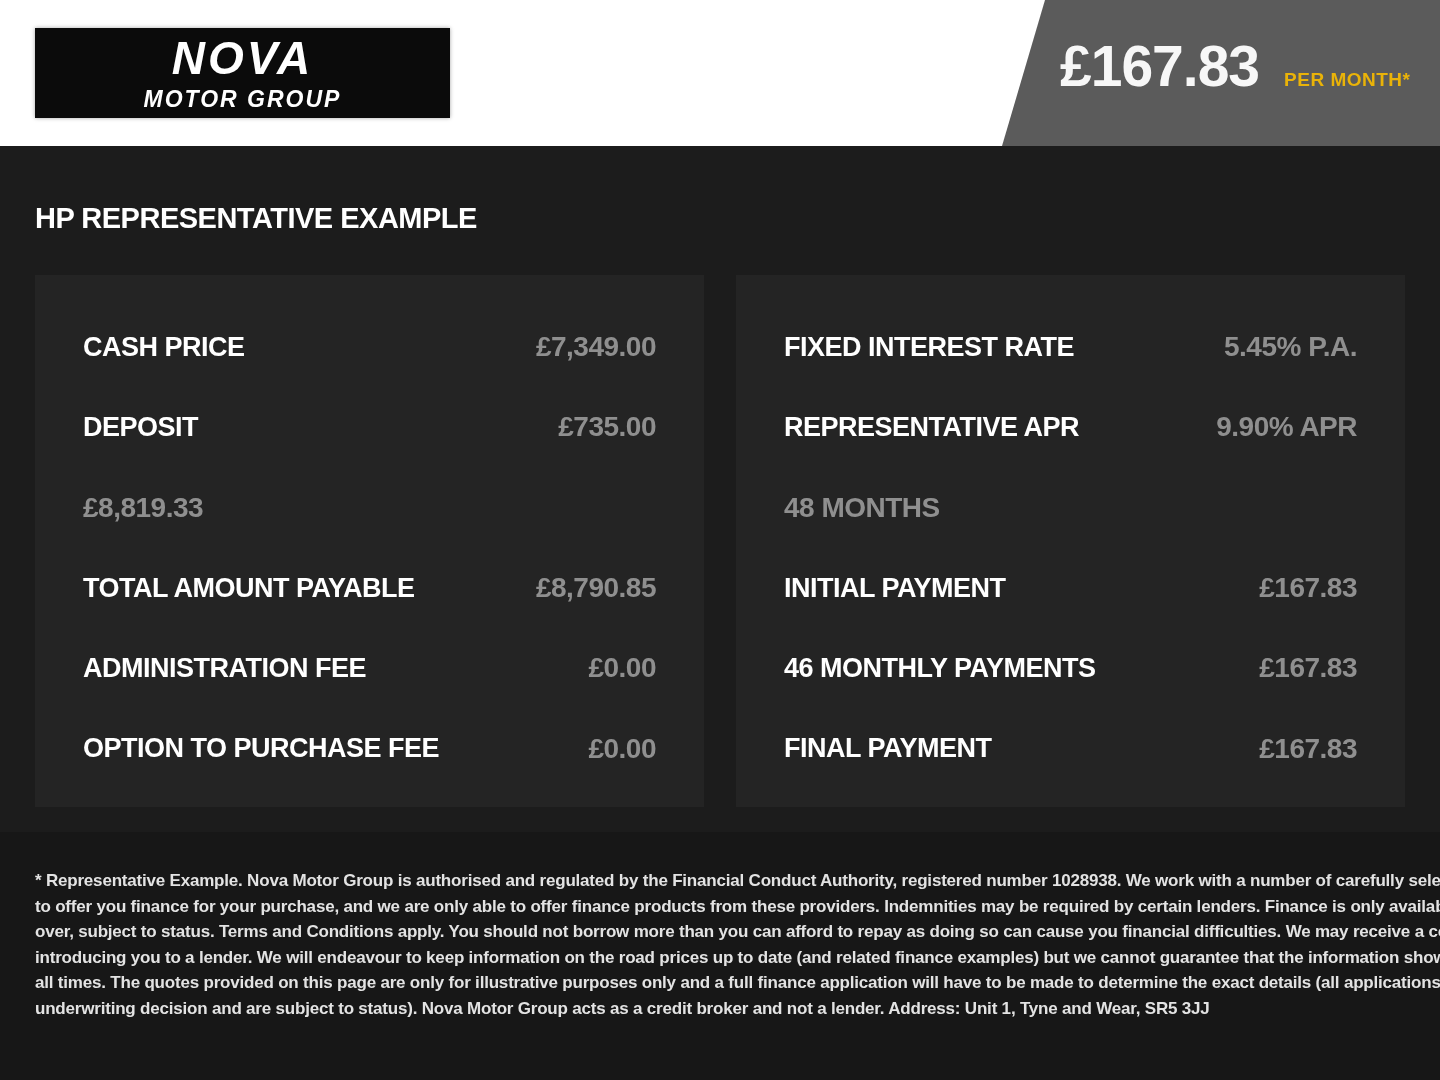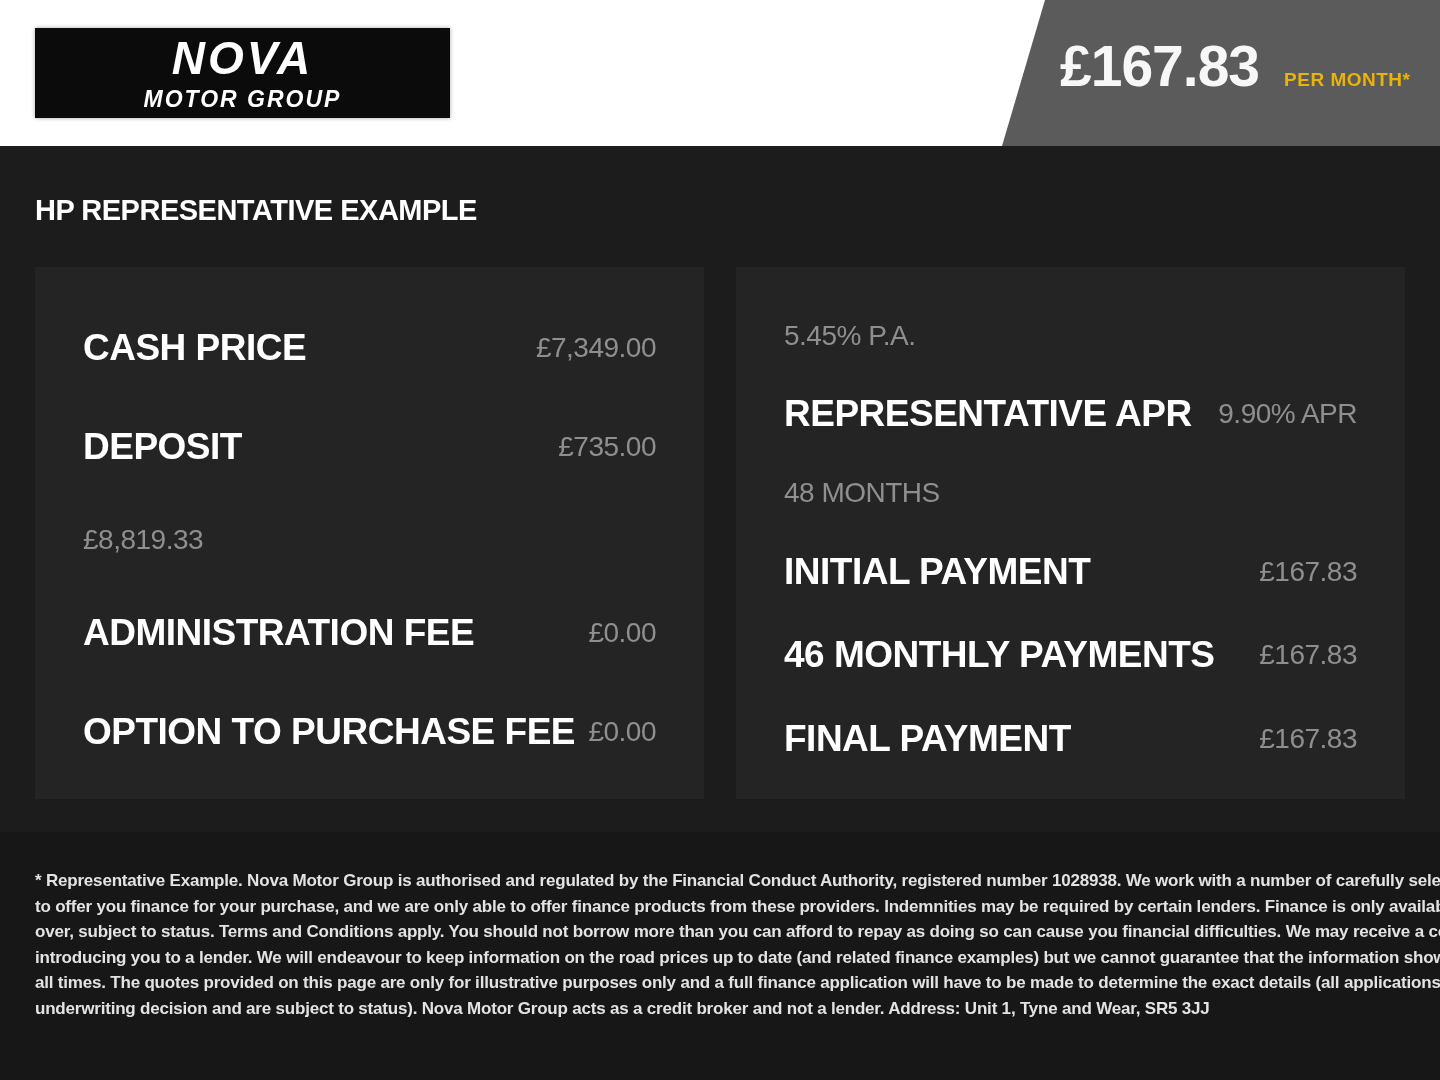--- a/index.html
+++ b/index.html
@@ -82,21 +82,21 @@
   }
 
   
   .main {
     background: #1c1c1c;
     height: 686px;
     box-sizing: border-box;
     padding: 44px 35px 0;
   }
   .main-heading {
-    margin: 4px 0 40px 0;
+    margin: 12px 0 40px 0;
     color: #ffffff;
     font-weight: bold;
     font-size: 29px;
     letter-spacing: -0.5px;
   }
   .panels {
     display: flex;
     gap: 32px;
   }
   .panel {
@@ -110,27 +110,27 @@
     justify-content: space-around;
   }
   .finance-row {
     display: flex;
     justify-content: space-between;
     align-items: center;
   }
   .finance-label {
     color: #ffffff;
     font-weight: bold;
-    font-size: 37px;
+    font-size: 27px;
     letter-spacing: -0.5px;
     white-space: nowrap;
   }
   .finance-value {
     color: #8f8f8f;
-    font-weight: normal;
+    font-weight: bold;
     font-size: 28px;
     letter-spacing: -0.5px;
     white-space: nowrap;
   }
 
   
   .footer {
     background: #171717;
     height: 248px;
     box-sizing: border-box;
@@ -176,35 +176,40 @@
 
           <div class="finance-row">
             <span class="finance-label">DEPOSIT</span>
             <span class="finance-value">£735.00</span>
           </div>
 
           <div class="finance-row">
             <span class="finance-value">£8,819.33</span>
           </div>
 
+          <div class="finance-row">
+            <span class="finance-label">TOTAL AMOUNT PAYABLE</span>
+            <span class="finance-value">£8,790.85</span>
+          </div>
 
           <div class="finance-row">
             <span class="finance-label">ADMINISTRATION FEE</span>
             <span class="finance-value">£0.00</span>
           </div>
 
           <div class="finance-row">
             <span class="finance-label">OPTION TO PURCHASE FEE</span>
             <span class="finance-value">£0.00</span>
           </div>
         </div>
 
       <div class="panel">
 
           <div class="finance-row">
+            <span class="finance-label">FIXED INTEREST RATE</span>
             <span class="finance-value">5.45% P.A.</span>
           </div>
 
           <div class="finance-row">
             <span class="finance-label">REPRESENTATIVE APR</span>
             <span class="finance-value">9.90% APR</span>
           </div>
 
           <div class="finance-row">
             <span class="finance-value">48 MONTHS</span>

